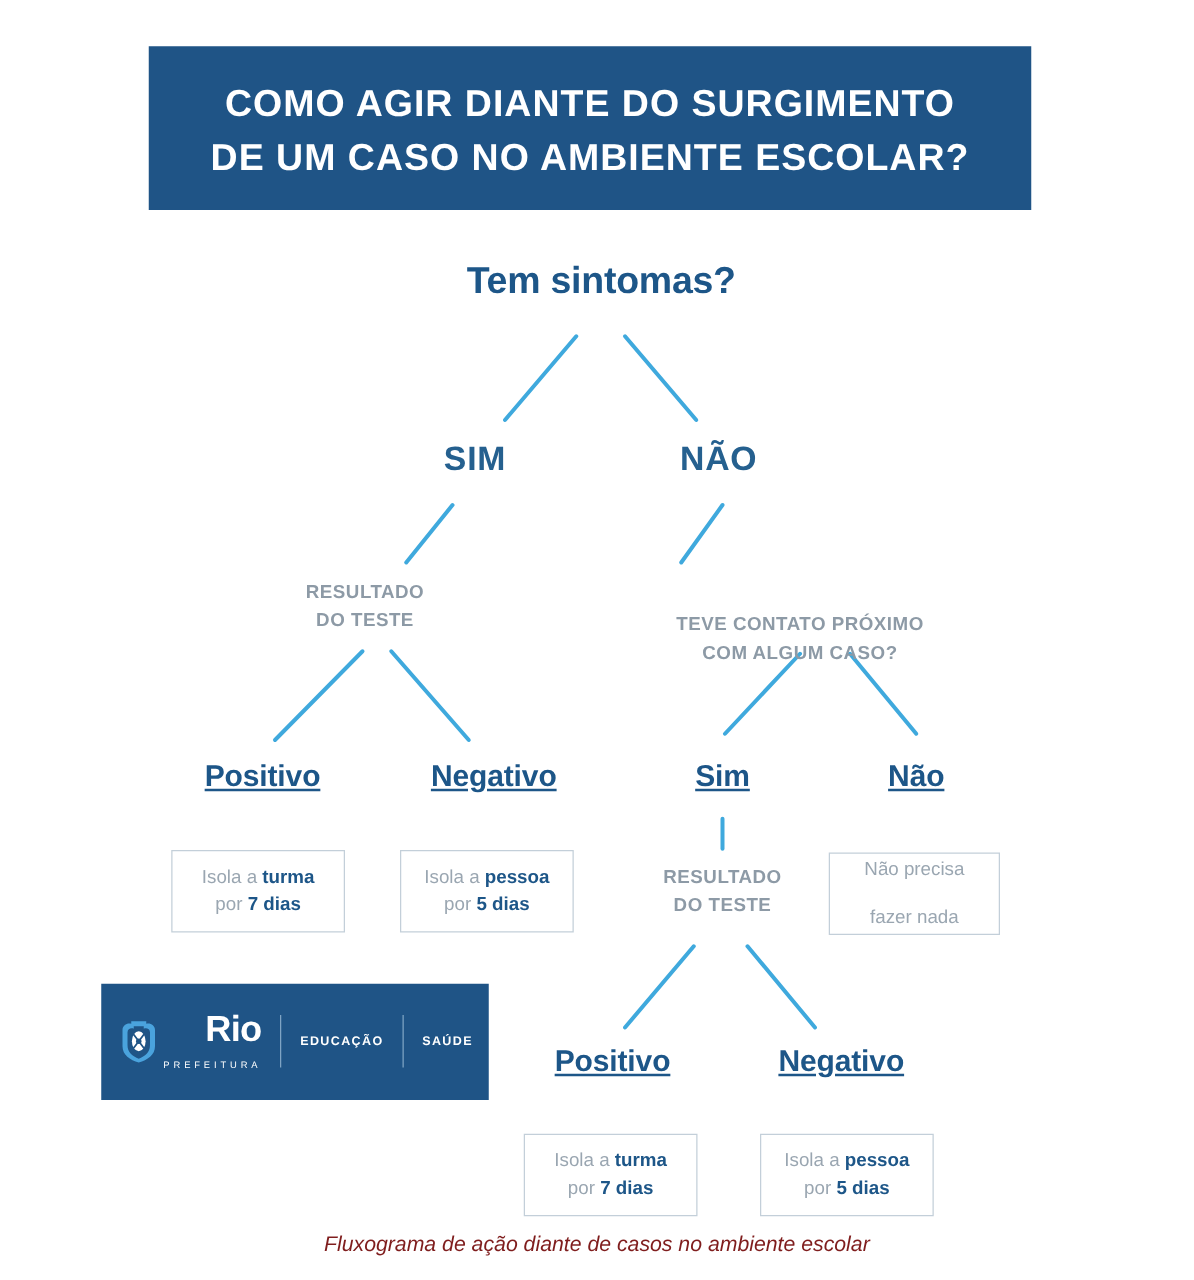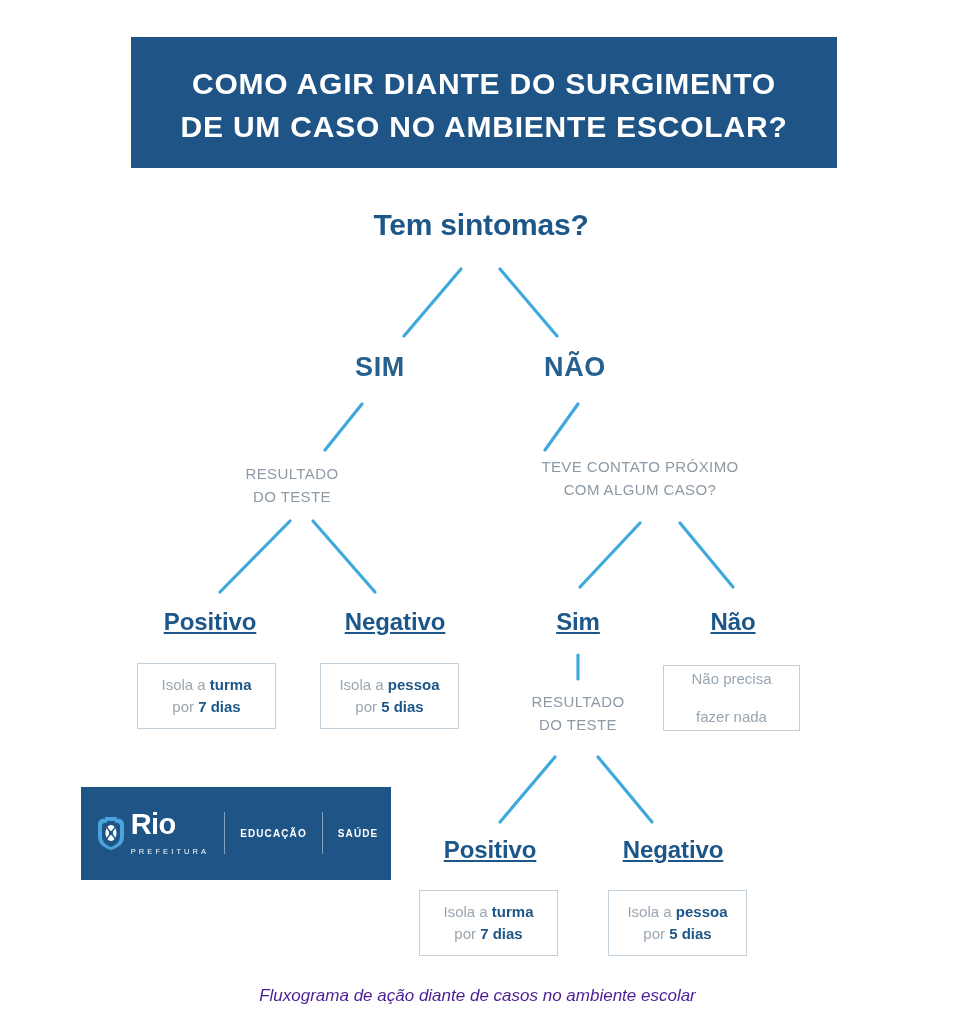--- a/index.html
+++ b/index.html
@@ -11,21 +11,20 @@
   #page { position: relative; width: 955px; height: 1024px; overflow: hidden; background:#fff; }
 
   
   #header-banner {
     position: absolute; left: 119px; top: 37px;
     width: 706px; height: 131px;
     background: #1f5486;
     display: flex; flex-direction: column;
     align-items: center; justify-content: center;
     padding: 6px 24px 0;
-    margin-left: 12px;
   }
   .header-line {
     color: #ffffff;
     font-weight: bold;
     font-size: 30px;
     letter-spacing: 0.8px;
     line-height: 1.42;
     text-align: center;
     white-space: nowrap;
   }
@@ -49,76 +48,78 @@
     font-size: 27px;
     letter-spacing: 0.6px;
     white-space: nowrap;
   }
   .sub-caps {
     color: #8d9aa6;
     font-size: 15px;
     letter-spacing: 0.4px;
     line-height: 1.55;
     white-space: nowrap;
+    font-weight: bold;
   }
   .leaf-label {
     color: #1d5688;
     font-weight: bold;
     font-size: 24px;
     letter-spacing: -0.1px;
     white-space: nowrap;
     text-decoration: underline;
   }
 
   
   .outcome-box {
     position: absolute;
     border: 1px solid #c3cfd9;
     background: #ffffff;
     display: flex; flex-direction: column;
     align-items: center; justify-content: center;
     padding: 16px 6px;
+    margin-top: 17px;
   }
   .outcome-line {
     color: #9aa6b1;
     font-size: 15px;
     line-height: 1.5;
     white-space: nowrap;
   }
   .outcome-line b { color: #1d5688; font-weight: bold; }
 
   
   #logo-block {
     position: absolute; left: 81px; top: 787px;
     width: 310px; height: 93px;
     background: #1f5486;
     display: flex; align-items: center; justify-content: center;
   }
   #logo-inner { display: flex; align-items: center; gap: 0px; }
   #crest { width: 34px; height: 36px; margin-right: 3px; }
-  #rio-wordmark { display: flex; flex-direction: column; align-items: flex-start; }
+  #rio-wordmark { display: flex; flex-direction: column; align-items: flex-end; }
   #rio-text {
     color: #ffffff; font-weight: bold; font-size: 29px;
     line-height: 0.96; letter-spacing: -0.6px;
   }
   #prefeitura-text {
     color: #ffffff; font-size: 7.5px; letter-spacing: 3.1px;
     margin-top: 8px;
   }
   .logo-divider { width: 1px; height: 42px; background: #7fa4c4; margin: 0 15px; }
   .logo-tag {
     color: #ffffff; font-weight: bold; font-size: 10px;
     letter-spacing: 1.1px; white-space: nowrap;
   }
 
   
   #caption {
     position: absolute; left: 0; top: 986px; width: 955px;
     text-align: center;
-    font-style: italic; font-size: 17px; color: #4c1d95;
+    font-style: italic; font-size: 17px; color: #7f1d1d;
   }
 </style>
 </head>
 <body>
 
 <div id="page">
 
   <div id="header-banner">
     <div class="header-line">COMO AGIR DIANTE DO SURGIMENTO</div>
     <div class="header-line">DE UM CASO NO AMBIENTE ESCOLAR?</div>
@@ -150,21 +151,21 @@
   <div class="node q-root" style="left:331px; top:208px; width:300px;">Tem sintomas?</div>
 
   <div class="node branch-big" style="left:330px; top:352px; width:100px;">SIM</div>
   <div class="node branch-big" style="left:525px; top:352px; width:100px;">NÃO</div>
 
   <div class="node sub-caps" style="left:202px; top:462px; width:180px;">
     <div>RESULTADO</div>
     <div>DO TESTE</div>
   </div>
 
-  <div class="node sub-caps" style="left:495px; top:455px; width:290px;">
+  <div class="node sub-caps" style="left:495px; top:488px; width:290px;">
     <div>TEVE CONTATO PRÓXIMO</div>
     <div>COM ALGUM CASO?</div>
   </div>
 
   <div class="node leaf-label" style="left:130px; top:608px; width:160px;">Positivo</div>
   <div class="outcome-box" style="left:137px; top:663px; width:139px; height:66px;">
     <div class="outcome-line">
       <span>Isola a </span><b>turma</b>
     </div>
     <div class="outcome-line">

